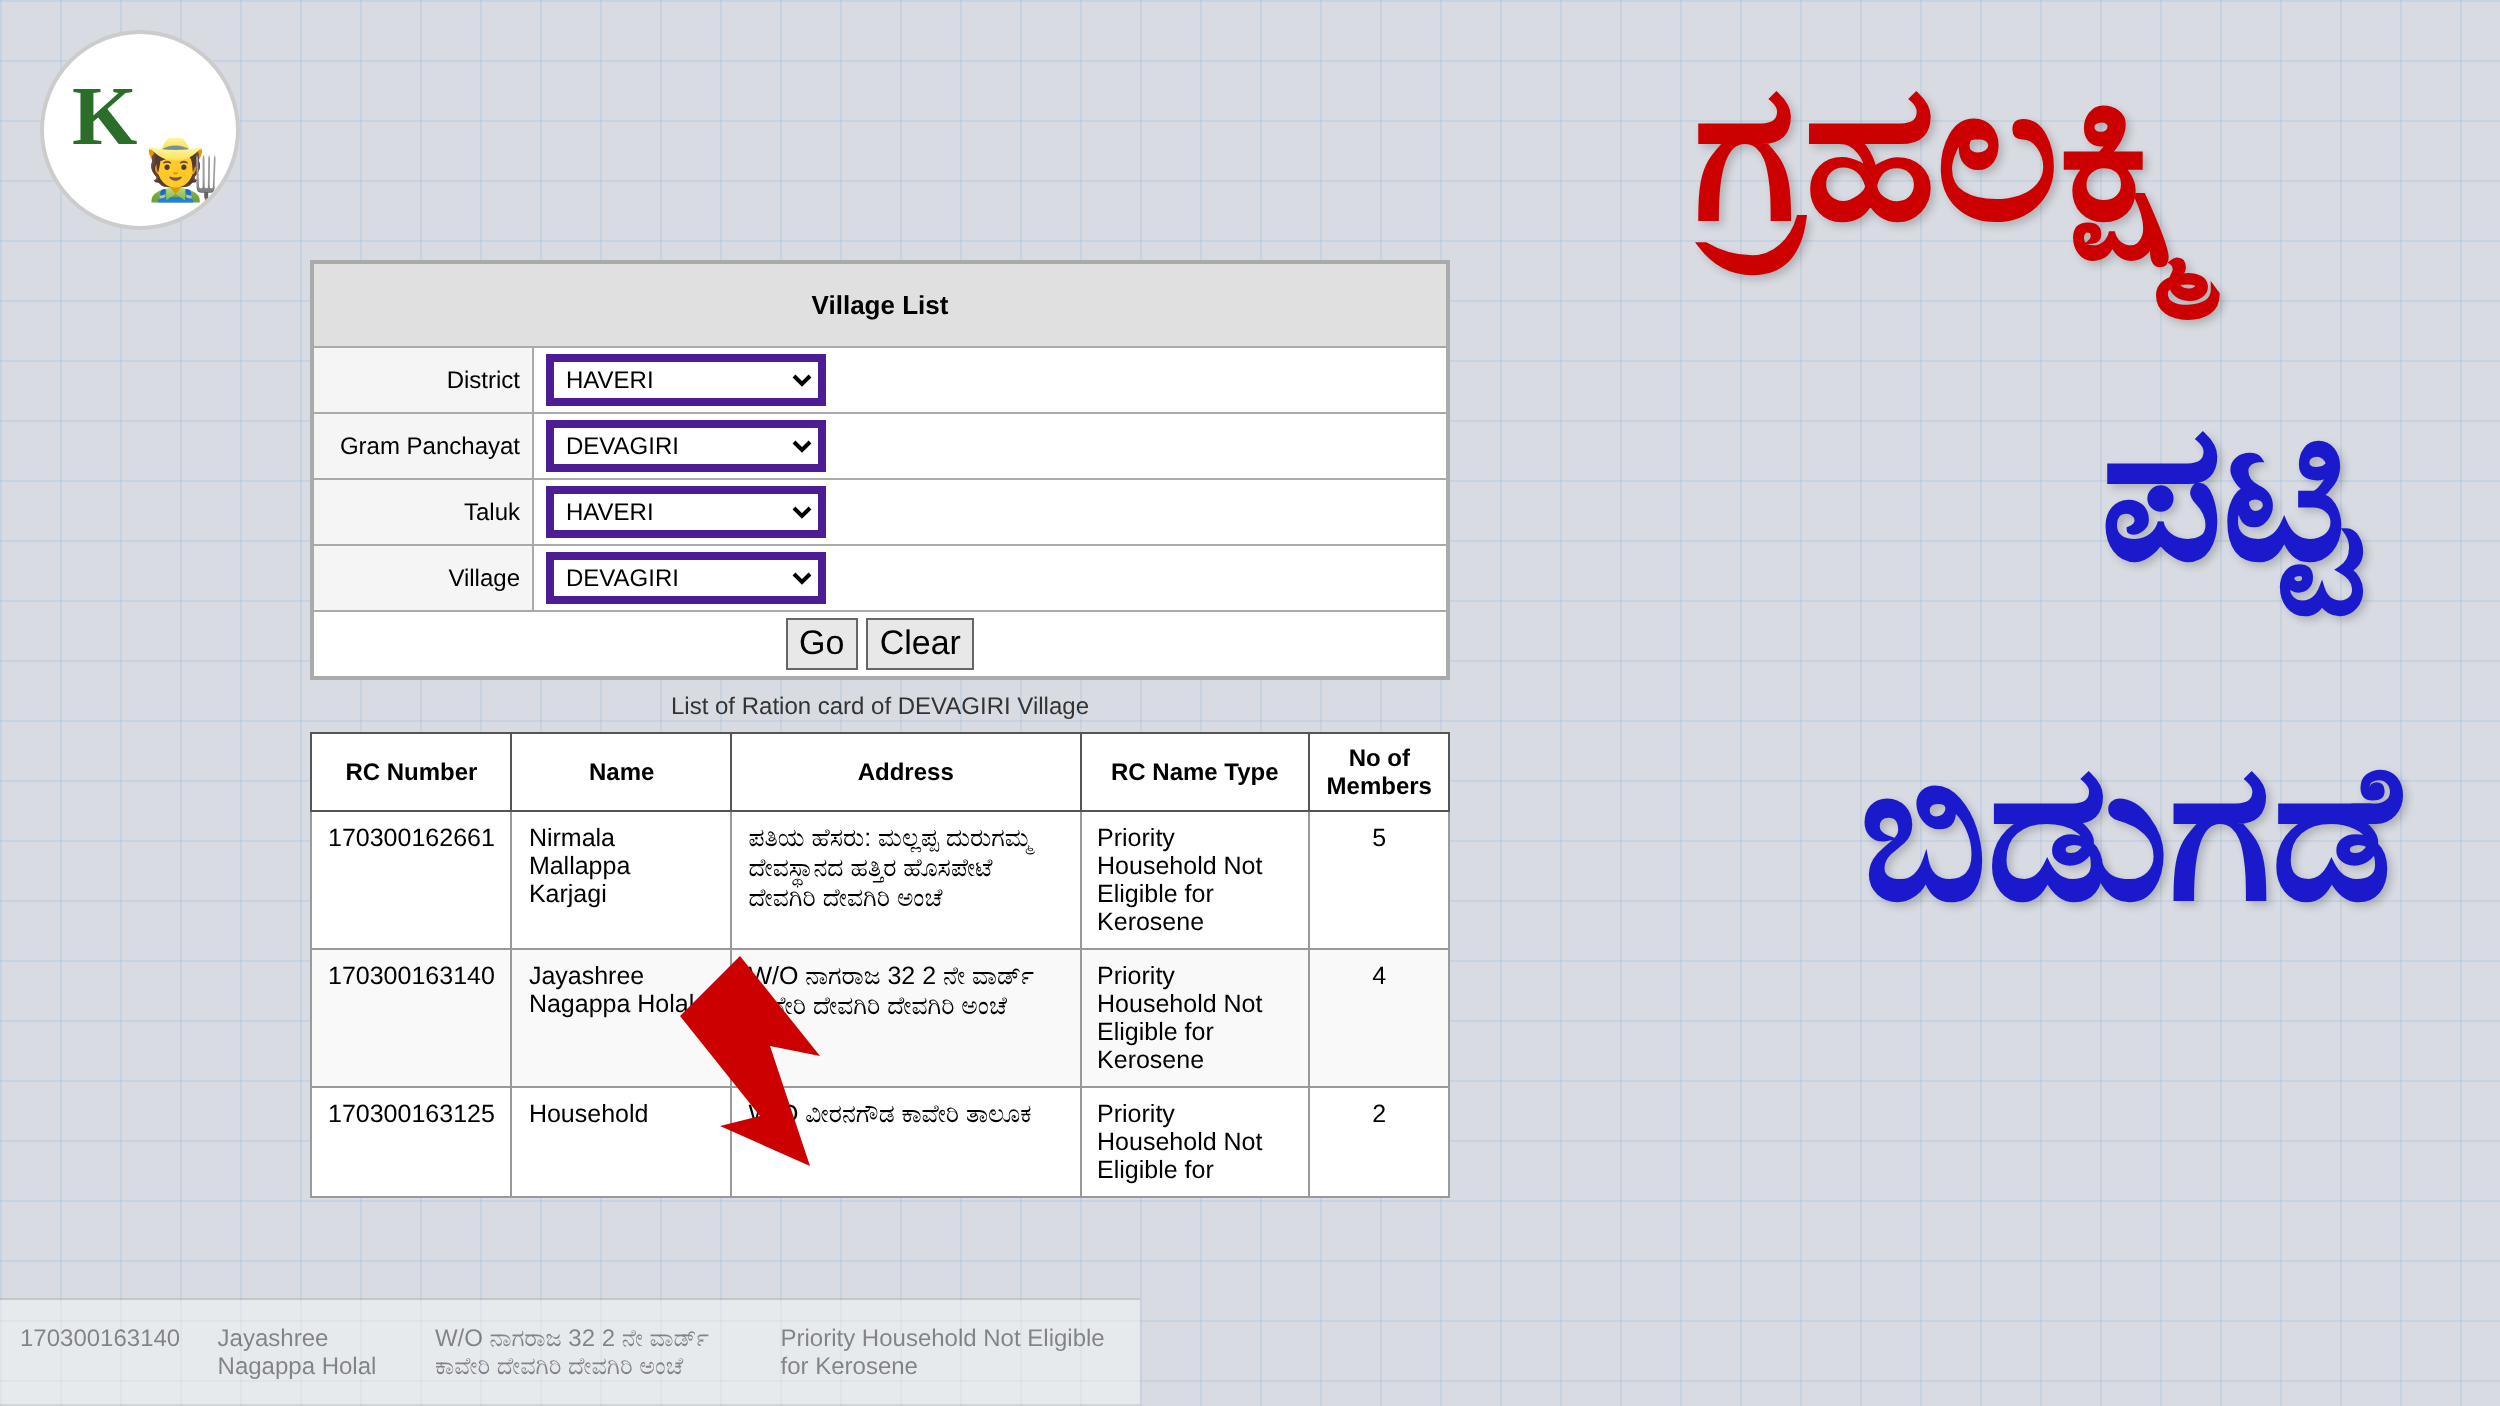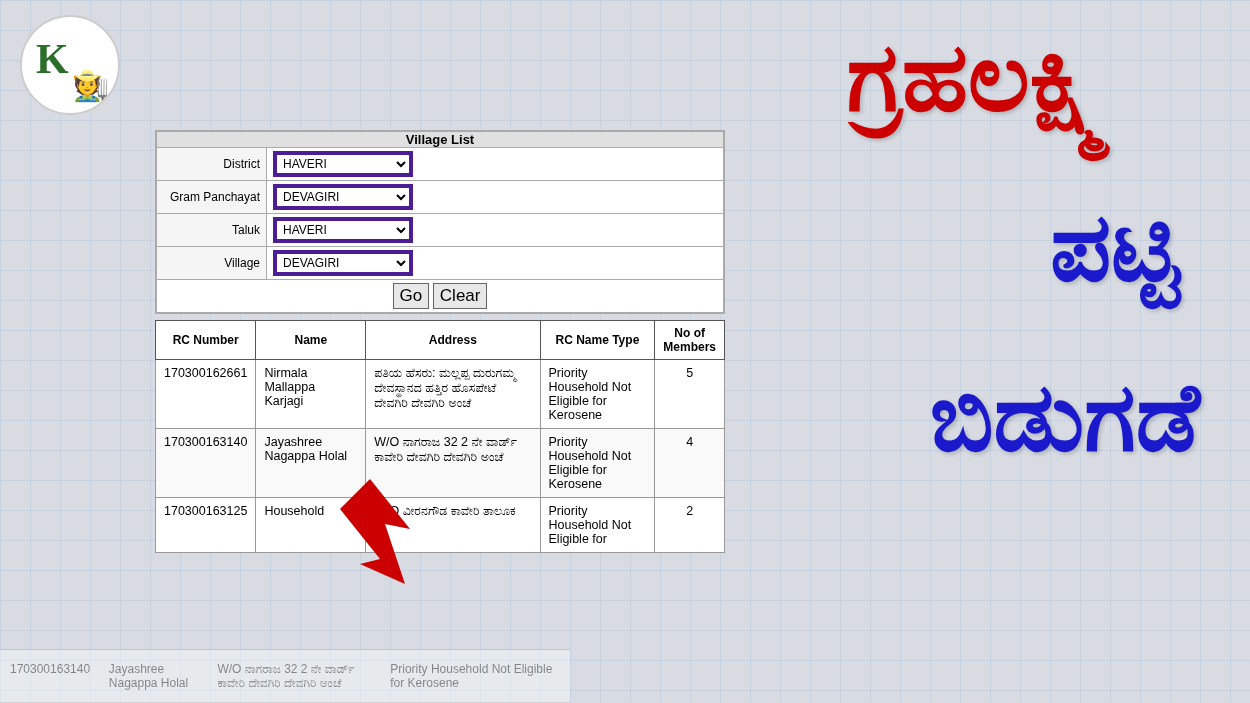--- a/index.html
+++ b/index.html
@@ -78,21 +78,21 @@
     .village-form table td {
       border: 1px solid #aaa;
       padding: 3px 6px;
       font-size: 13px;
     }
     .village-form .header-cell {
       background: #e0e0e0;
       text-align: center;
       font-weight: bold;
       font-size: 13px;
-      padding: 0;
+      padding: 13px;
     }
     .village-form .label-cell {
       text-align: right;
       background: #f5f5f5;
       font-size: 12px;
       width: 110px;
     }
     .village-form .value-cell {
       background: #fff;
     }
@@ -274,20 +274,21 @@
       <tr>
         <td colspan="2" class="btn-row">
           <button class="btn-go">Go</button>
           <button class="btn-clear">Clear</button>
         </td>
       </tr>
     </tbody>
       </table>
   </div>
 
+  <div class="list-caption">List of Ration card of DEVAGIRI Village</div>
 
   <table class="data-table">
     <thead>
       <tr>
         <th class="col-rc">RC Number</th>
         <th class="col-name">Name</th>
         <th class="col-address">Address</th>
         <th class="col-rctype">RC Name Type</th>
         <th class="col-members">No of Members</th>
       </tr>

